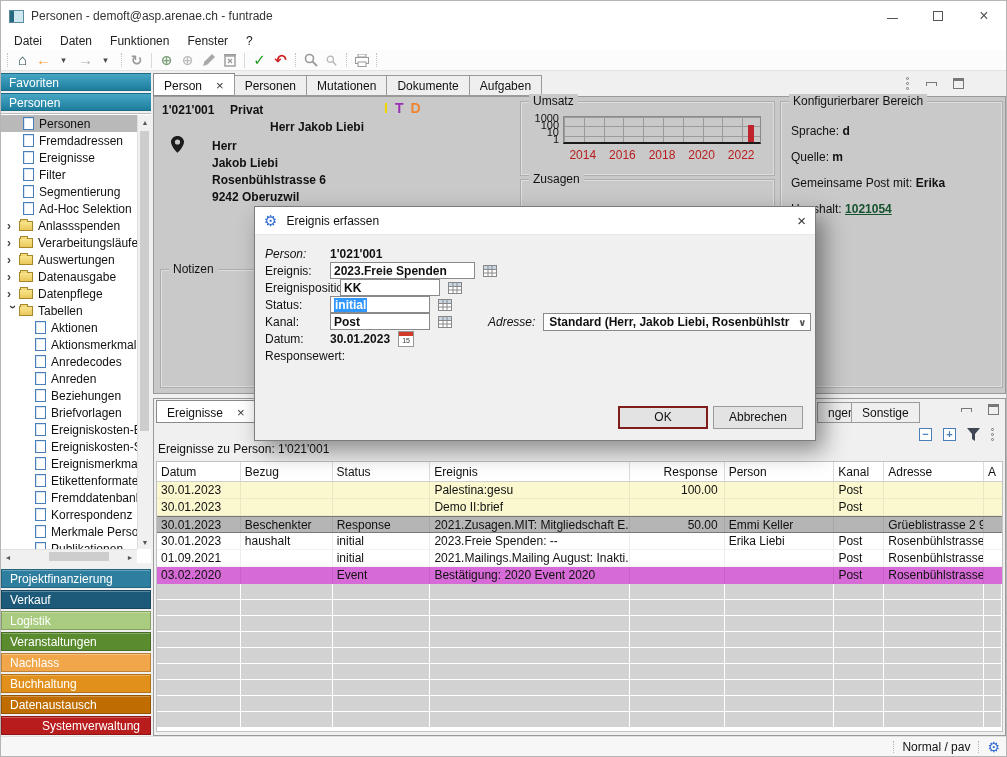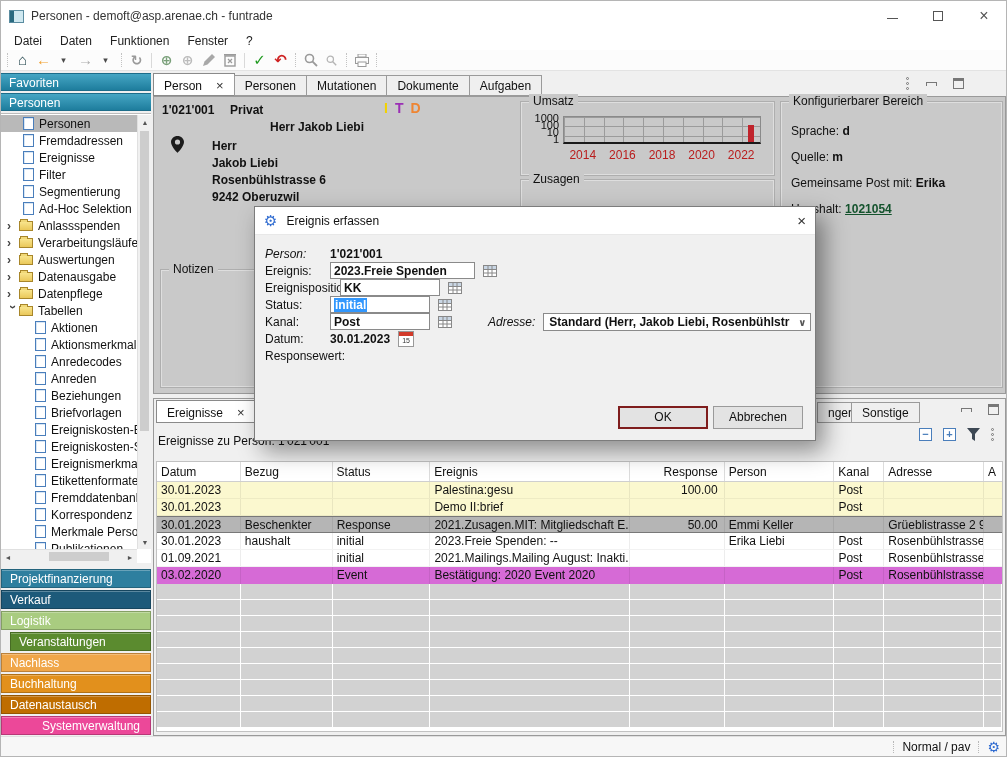--- a/index.html
+++ b/index.html
@@ -95,21 +95,21 @@
   .link{color:#14532d;text-decoration:underline;font-weight:bold;}
 
   
   .bottom-panel{position:absolute;left:152px;top:397px;width:853px;height:338px;background:#f0f0f0;border:1px solid #9a9a9a;}
   .b-tabs{position:relative;height:24px;}
   .b-tabs .tabs-flow{position:absolute;left:2px;bottom:0;}
   .tab.frag{width:40px;overflow:hidden;padding-left:8px;}
   .tab.abs-tab{position:absolute;bottom:0;}
   .grid-tools{position:absolute;right:10px;top:29px;display:flex;align-items:center;gap:11px;}
   .box-ico{width:13px;height:13px;border:1px solid #4a7ebb;color:#4a7ebb;font-size:11px;line-height:11px;text-align:center;background:#fff;font-weight:bold;}
-  .caption{position:absolute;left:4px;top:35px;}
+  .caption{position:absolute;left:4px;top:43px;}
   .etable{position:absolute;left:2px;top:62px;width:847px;bottom:3px;background:#fff;border:1px solid #c2c2c2;overflow:hidden;}
   .thead{display:flex;height:20px;border-bottom:1px solid #cfcfcf;background:#fff;}
   .th{padding:3px 4px 0 4px;border-right:1px solid #dcdcdc;overflow:hidden;white-space:nowrap;}
   .tr{display:flex;height:17px;}
   .td{padding:1px 4px 0 4px;border-right:1px solid rgba(0,0,0,.07);overflow:hidden;white-space:nowrap;}
   .c0{width:84px;}.c1{width:92px;}.c2{width:98px;}.c3{width:200px;}.c4{width:95px;}
   .c5{width:110px;}.c6{width:50px;}.c7{width:100px;}.c8{width:18px;border-right:none;}
   .tr .c0{text-align:right;padding-right:20px;}
   .num{text-align:right;padding-right:6px;}
   .r-yellow{background:#fbf8cf;border-bottom:1px solid rgba(0,0,0,.05);}
@@ -367,25 +367,25 @@
       <div class="hscroll">
         <div class="sarrow" style="left:0;">◄</div>
         <div class="sthumb" style="top:2px;bottom:2px;left:48px;width:60px;"></div>
         <div class="sarrow" style="right:0;">►</div>
       </div>
     </div>
     <div class="side-panels" id="sidePanels">
         <div class="side-panel" style="background: rgb(46, 127, 159);">Projektfinanzierung</div>
         <div class="side-panel" style="background: rgb(29, 90, 122);">Verkauf</div>
         <div class="side-panel" style="background: rgb(169, 204, 128);">Logistik</div>
-        <div class="side-panel" style="background: rgb(91, 139, 47); margin-left: 9px;">Veranstaltungen</div>
+        <div class="side-panel" style="background: rgb(91, 139, 47);">Veranstaltungen</div>
         <div class="side-panel" style="background: rgb(240, 166, 73);">Nachlass</div>
         <div class="side-panel" style="background: rgb(226, 144, 28);">Buchhaltung</div>
         <div class="side-panel" style="background: rgb(191, 109, 0);">Datenaustausch</div>
-        <div class="side-panel" style="background: #ec4899; padding-left: 40px;">Systemverwaltung</div>
+        <div class="side-panel" style="background: #b91c1c; padding-left: 40px;">Systemverwaltung</div>
       </div>
   </div>
 
   <div class="main-tabs">
     <div class="tabs-flow" id="mainTabs">
         <div class="tab active"><span>Person</span><span class="tab-close">×</span></div>
         <div class="tab"><span>Personen</span></div>
         <div class="tab"><span>Mutationen</span></div>
         <div class="tab"><span>Dokumente</span></div>
         <div class="tab"><span>Aufgaben</span></div>

